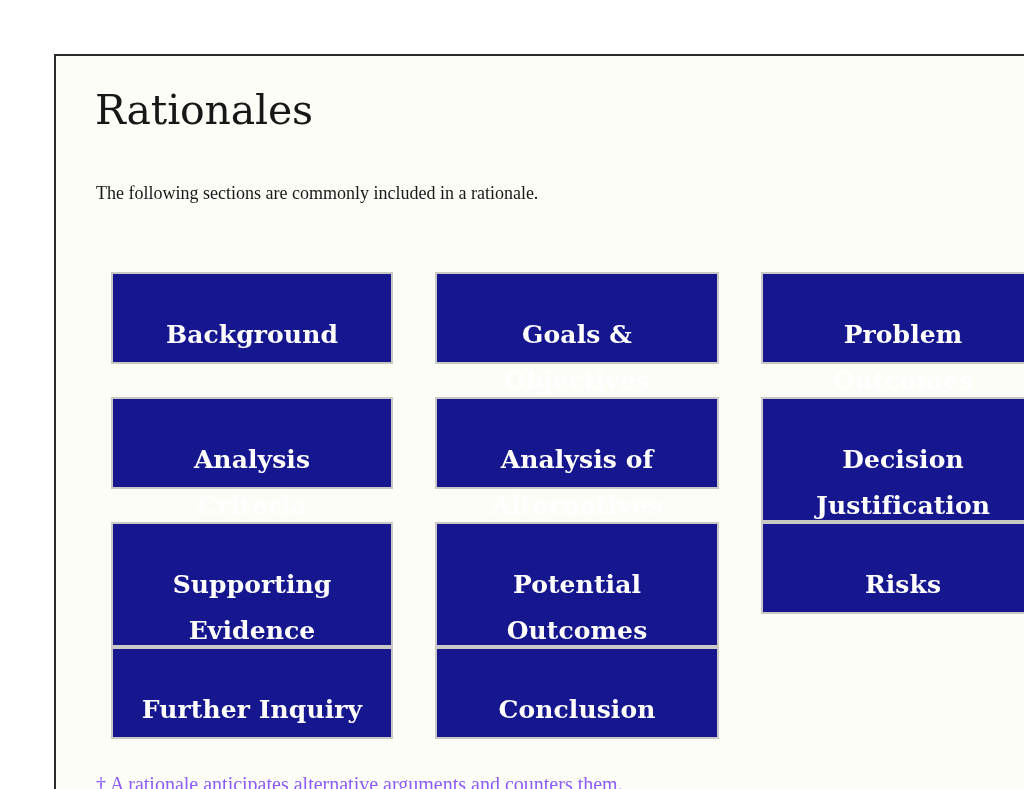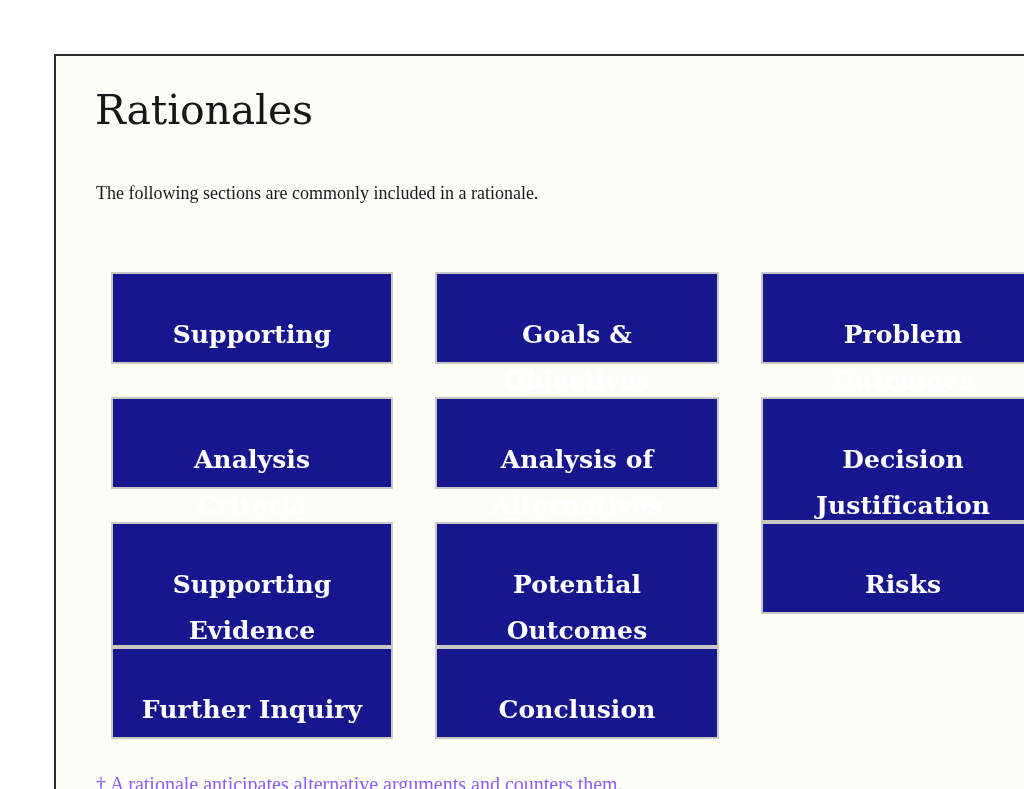--- a/index.html
+++ b/index.html
@@ -107,21 +107,21 @@
 
 <div class="slide">
 
   <div class="page-title">Rationales</div>
 
   <div class="page-subtitle">The following sections are commonly included in a rationale.</div>
 
   <div class="grid">
 
     <div class="cell r1">
-      <span class="cell-label">Supporting</span>
+      <span class="cell-label">Background</span>
     </div>
 
     <div class="cell r1">
       <span class="cell-label">Goals &amp; Objectives</span>
     </div>
 
     <div class="cell r1">
       <span class="cell-label">Problem Outcomes</span>
     </div>
 

